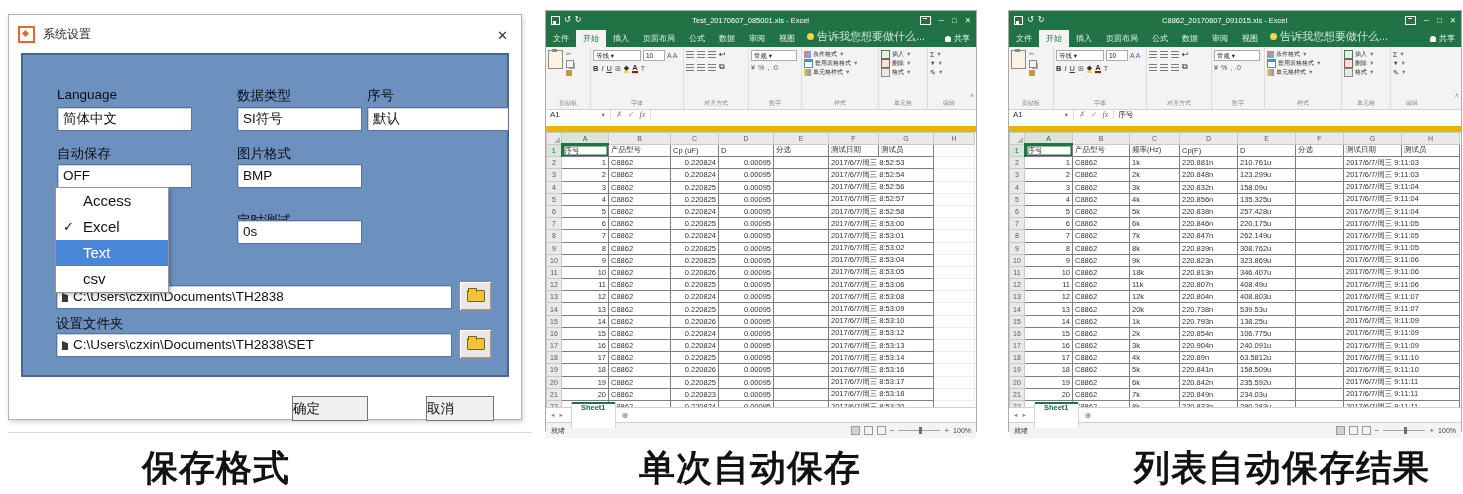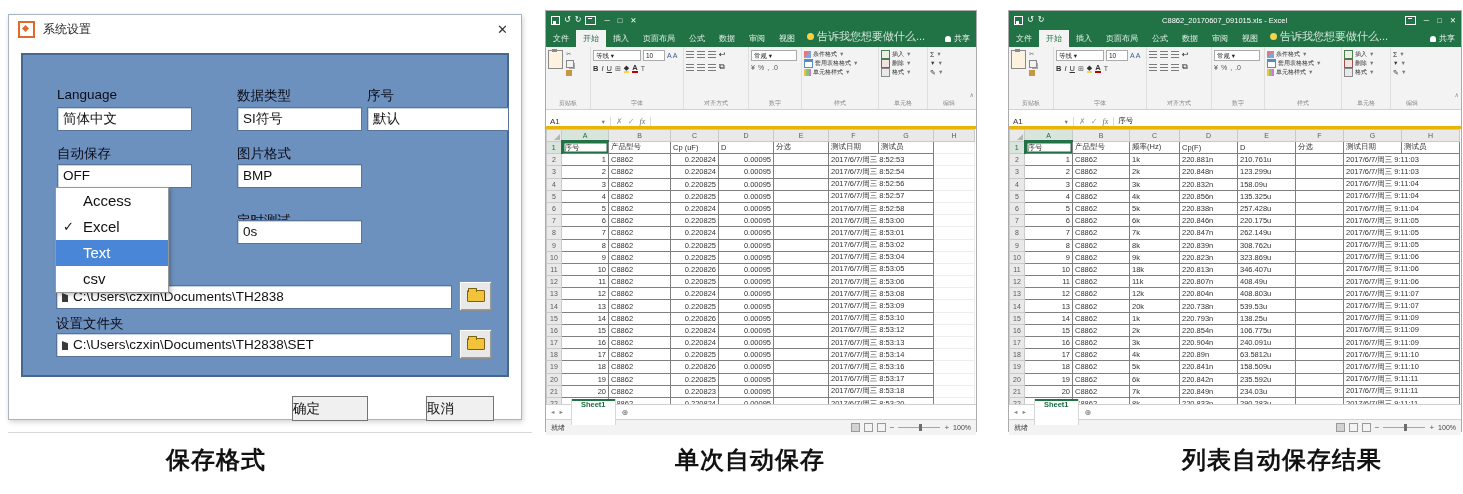--- a/index.html
+++ b/index.html
@@ -2,21 +2,21 @@
 <html><head>
 <meta charset="utf-8">
 <style>
   html,body{margin:0;padding:0}
   body{width:1463px;height:494px;position:relative;background:#fff;
        font-family:"Liberation Sans","DejaVu Sans",sans-serif;overflow:hidden}
 
   
   .dialog{position:absolute;left:8px;top:14px;width:512px;height:404px;background:#fff;
           border:1px solid #a9b4c2;box-shadow:1px 2px 5px rgba(0,0,0,.18)}
-  .dlg-titlebar{height:28px;display:flex;align-items:center;padding:0 9px}
+  .dlg-titlebar{height:28px;display:flex;align-items:flex-end;padding:0 9px}
   .dlg-icon{width:13px;height:13px;border:2px solid #e06a2b;position:relative;background:#fff}
   .dlg-icon::after{content:"";position:absolute;left:3px;top:3px;width:5px;height:5px;background:#e06a2b;transform:rotate(45deg)}
   .dlg-title{font-size:12px;color:#1c1c1c;margin-left:8px}
   .dlg-close{margin-left:auto;font-size:13px;color:#333;cursor:default;padding:0 4px}
   .dlg-panel{position:absolute;left:12px;top:38px;width:484px;height:320px;background:#6d91bf;border:2px solid #46688f}
   .dlabel{position:absolute;font-size:13.5px;color:#0c0c18}
   .din{position:absolute;height:22px;background:#fff;border:1px solid #58749a;
        box-shadow:inset 1px 1px 0 #c6d2e2;font-size:13.5px;color:#111;line-height:22px;padding:0 5px;white-space:nowrap;overflow:hidden}
   .col1{left:34px}.col2{left:214px}.col3{left:344px}
   .w1{width:123px}.w2{width:113px}.w3{width:130px}
@@ -87,21 +87,21 @@
   .sq{width:7px;height:7px;flex:none}
   .sq.cf{background:linear-gradient(135deg,#e27a7a 50%,#7aa7e2 50%)}
   .sq.tbl{background:#fff;border:1px solid #5a8ac2;box-shadow:inset 0 2px 0 #5a8ac2}
   .sq.cs{background:linear-gradient(90deg,#f2c23a 33%,#8fc07a 33% 66%,#c87ad6 66%)}
   .sq.ins{background:#e7f0e7;border:1px solid #4e7d4e}
   .sq.del{background:#f2e3e3;border:1px solid #a05050}
   .sq.fmt{background:#e9e9e9;border:1px solid #8a8a8a}
   .caret{color:#777;font-size:5.5px}
   .collapse-ic{position:absolute;right:2px;bottom:11px;font-size:6px;color:#888}
 
-  .xl-formula{height:16px;display:flex;align-items:flex-end;background:#fff;border-bottom:3px solid #eab308;font-size:8px}
+  .xl-formula{height:16px;display:flex;align-items:flex-start;background:#fff;border-bottom:6px solid #eab308;font-size:8px}
   .namebox{width:56px;border-right:1px solid #dadada;display:flex;align-items:center;justify-content:space-between;padding:0 4px;color:#333}
   .namebox .caret{font-size:5.5px}
   .fxbtns{display:flex;align-items:center;gap:5px;color:#9b9b9b;padding:0 5px;border-right:1px solid #dadada}
   .fxbtns .fx{font-style:italic;font-family:"Liberation Serif",serif;color:#6d6d6d}
   .fx-input{flex:1;display:flex;align-items:center;padding:0 4px;font-size:7.5px;color:#222}
 
   .xl-gridwrap{height:275px;overflow:hidden;background:#fff}
   table.grid{border-collapse:collapse;table-layout:fixed;font-size:7.5px;color:#333}
   .grid th,.grid td{padding:0 2px;white-space:nowrap;overflow:hidden}
   .colhead,.rowhead{background:#e9e9e9;color:#5a5a5a;font-weight:normal;border:1px solid #c9c9c9;font-size:7px;height:10px;text-align:center}
@@ -121,21 +121,21 @@
   .addsheet{margin-left:6px;color:#666;font-size:8px}
   .xl-status{height:15px;background:#f3f3f3;border-top:1px solid #d0d0d0;display:flex;align-items:center;font-size:7px;color:#444;padding:0 5px;gap:4px}
   .status-spacer{flex:1}
   .viewic{width:7px;height:7px;border:1px solid #9a9a9a;display:inline-block}
   .viewic.on{background:#d2d2d2}
   .zminus,.zplus{color:#555;font-size:8px}
   .zslider{width:42px;height:1px;background:#a5a5a5;position:relative}
   .zthumb{position:absolute;left:48%;top:-3px;width:3px;height:7px;background:#6d6d6d}
 
   
-  .caption{position:absolute;top:444px;transform:translateX(-50%);font-size:24px;color:#121212;
+  .caption{position:absolute;top:444px;transform:translateX(-50%);font-size:36px;color:#121212;
            font-weight:600;letter-spacing:1px;white-space:nowrap}
   .cap1{left:216px}.cap2{left:750px}.cap3{left:1282px}
 </style>
 </head>
 <body>
 
 <div class="dialog">
   <div class="dlg-titlebar">
     <span class="dlg-icon"></span>
     <span class="dlg-title">系统设置</span>
@@ -180,20 +180,21 @@
 </div>
 <div class="artifact-line"></div>
 
 <div class="xl xl1">
   <div class="xl-title">
     <span class="qat">
       <span class="save-icon"></span>
       <span class="glyph">↺</span>
       <span class="glyph">↻</span>
     </span>
+    <span class="xl-title-text">Test_20170607_085001.xls - Excel</span>
     <span class="win-btns">
       <span class="ribbonopt-icon"></span>
       <span>─</span>
       <span>□</span>
       <span>✕</span>
     </span>
   </div>
   <div class="xl-tabs">
       <span class="tab">文件</span>
       <span class="tab active">开始</span>

